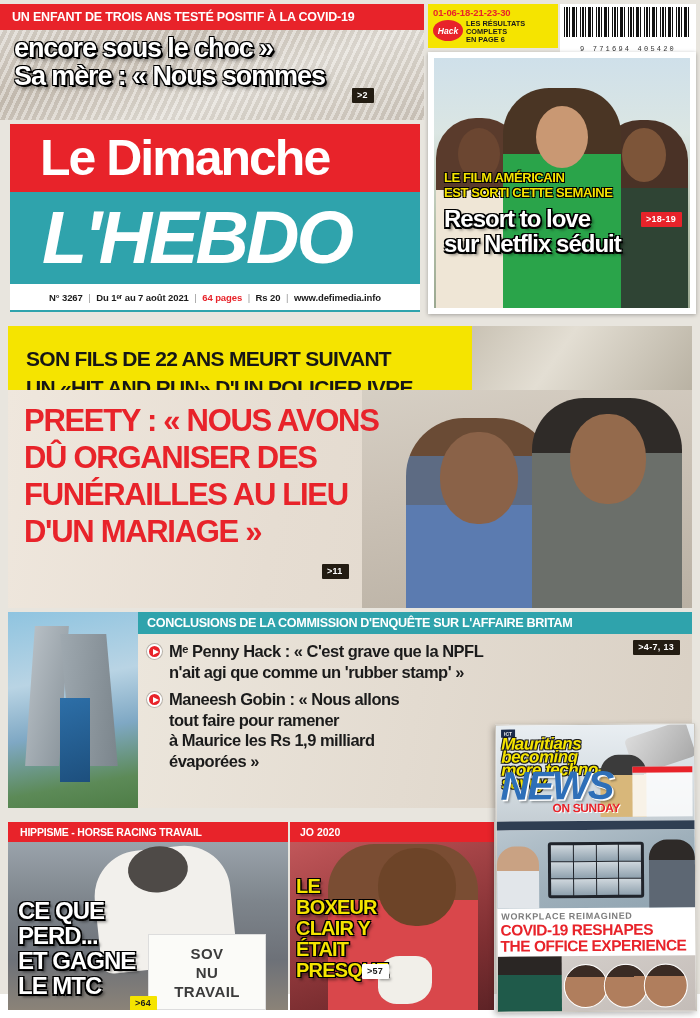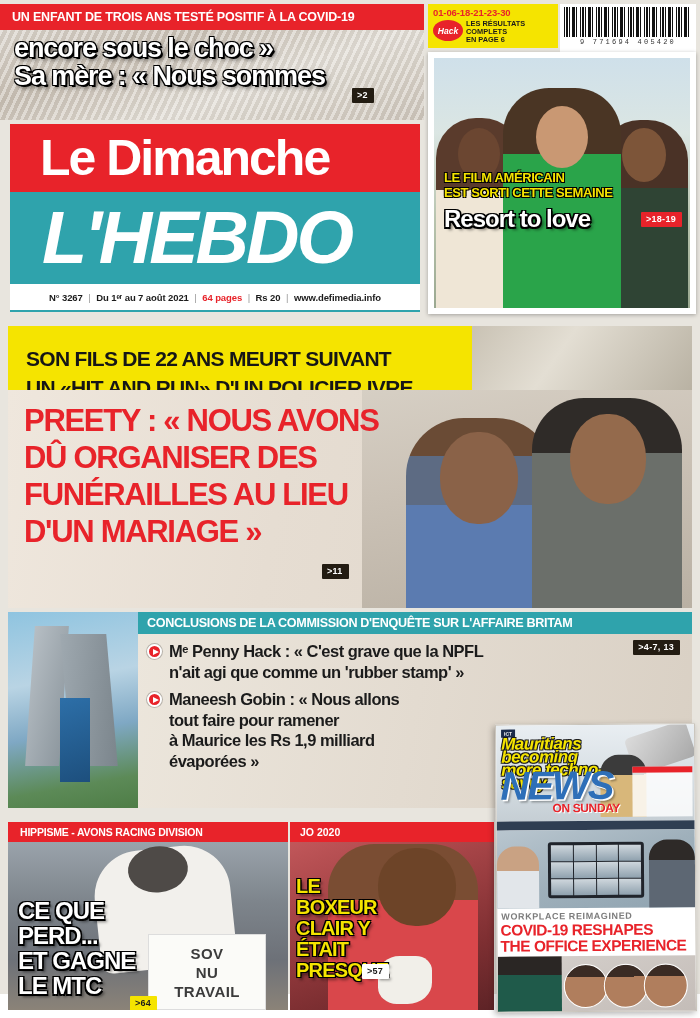--- a/index.html
+++ b/index.html
@@ -88,21 +88,21 @@
   .barcode-bars {
     height: 30px; width: 100%;
     background-image: repeating-linear-gradient(90deg,
       #111 0 1px, #fff 1px 2px, #111 2px 4px, #fff 4px 5px,
       #111 5px 6px, #fff 6px 8px, #111 8px 11px, #fff 11px 12px,
       #111 12px 13px, #fff 13px 16px);
   }
   .barcode-num {
     font-family: "Liberation Mono", monospace;
     font-size: 7px; color: #333; letter-spacing: 2.2px;
-    text-align: center; margin-top: 1px;
+    text-align: center; margin-top: 8px;
   }
 
   
   .mast-red {
     left: 10px; top: 124px; width: 410px; height: 68px;
     background: #e8232a;
     display: flex; align-items: center;
   }
   .mast-red .t {
     color: #fff; font-weight: bold; font-size: 50px;
@@ -541,20 +541,21 @@
     <div class="netflix-photo">
       <div class="nf-man-l"></div>
       <div class="nf-man-r"></div>
       <div class="nf-woman"></div>
       <div class="nf-kicker">
         <div>LE FILM AMÉRICAIN</div>
         <div>EST SORTI CETTE SEMAINE</div>
       </div>
       <div class="nf-title">
         <div>Resort to love</div>
+        <div>sur Netflix séduit</div>
       </div>
       <div class="nf-badge-pos">
         <span class="badge red">&gt;18-19</span>
       </div>
     </div>
   </div>
 
   <div class="abs yellow-band">
     <div class="photo-right"></div>
     <div class="t">
@@ -607,21 +608,21 @@
         <div>Maneesh Gobin : « Nous allons</div>
         <div>tout faire pour ramener</div>
         <div>à Maurice les Rs 1,9 milliard</div>
         <div>évaporées »</div>
       </div>
     </div>
   </div>
 
   <div class="abs hippisme">
     <div class="hip-header">
-      <div class="t">HIPPISME - AVONS RACING DIVISION</div>
+      <div class="t">HIPPISME - HORSE RACING TRAVAIL</div>
     </div>
     <div class="hip-photo">
       <div class="hip-man"></div>
       <div class="hip-sign">
         <div class="t">SOV</div>
         <div class="t">NU</div>
         <div class="t">TRAVAIL</div>
       </div>
       <div class="hip-head">
         <div>CE QUE</div>

